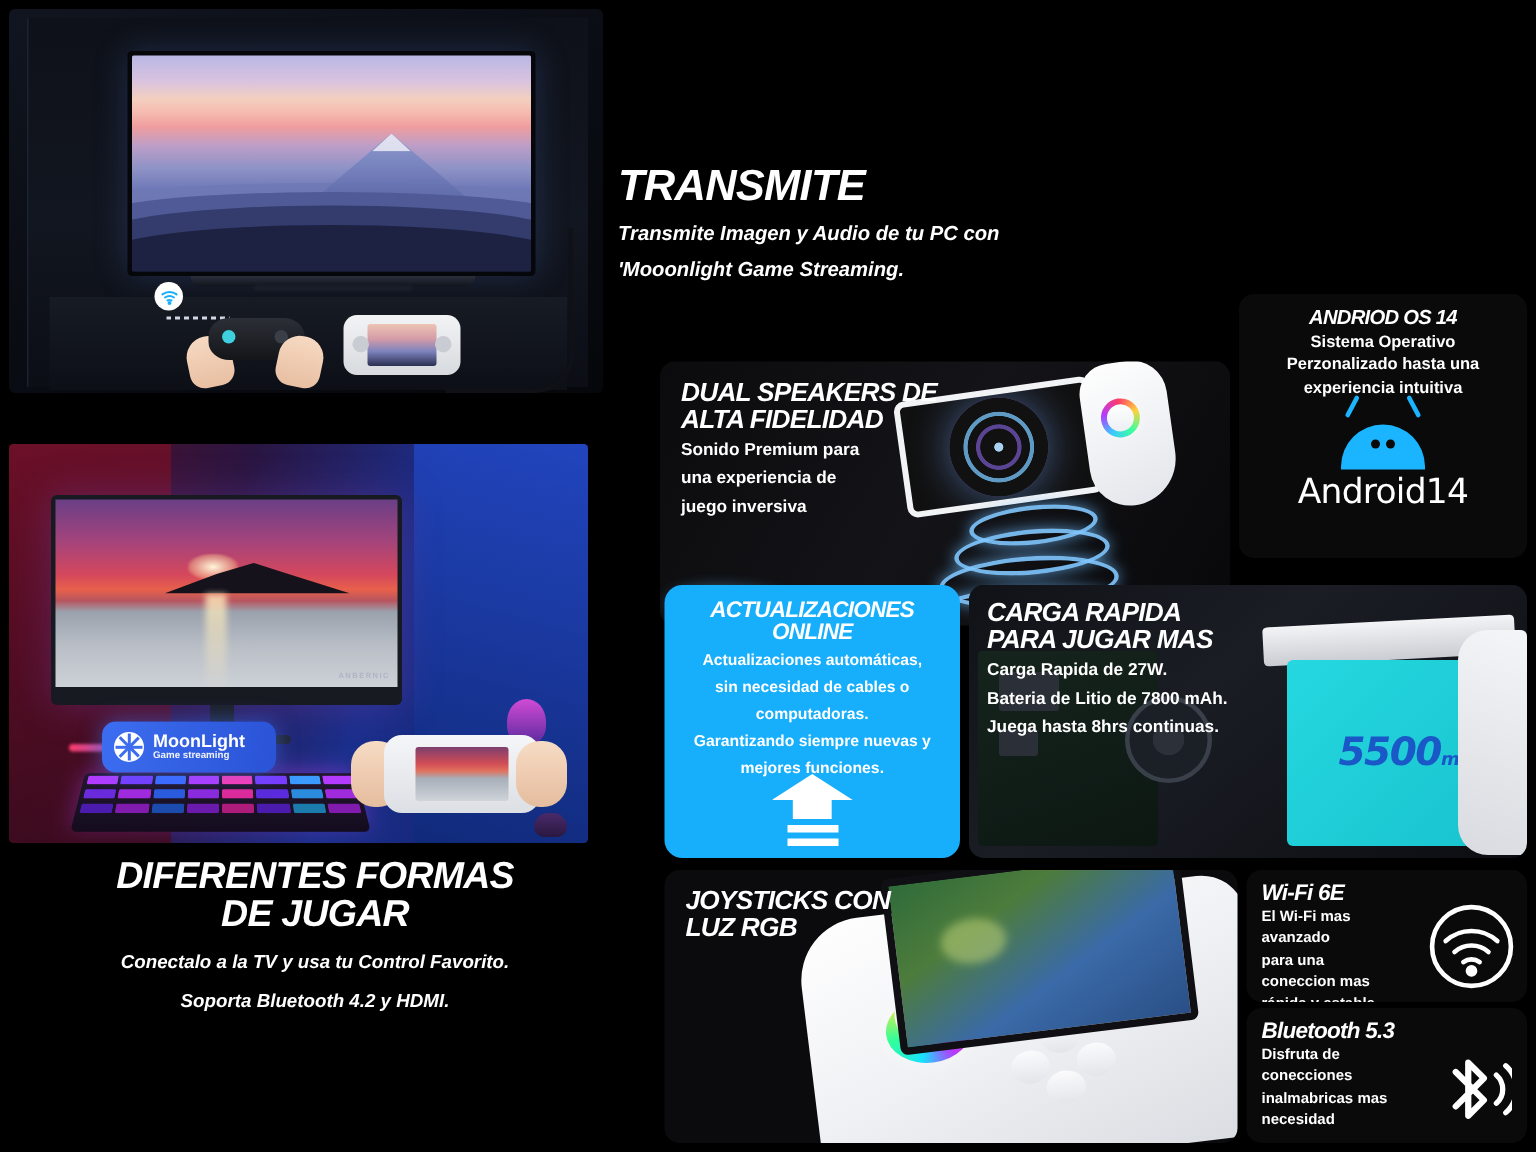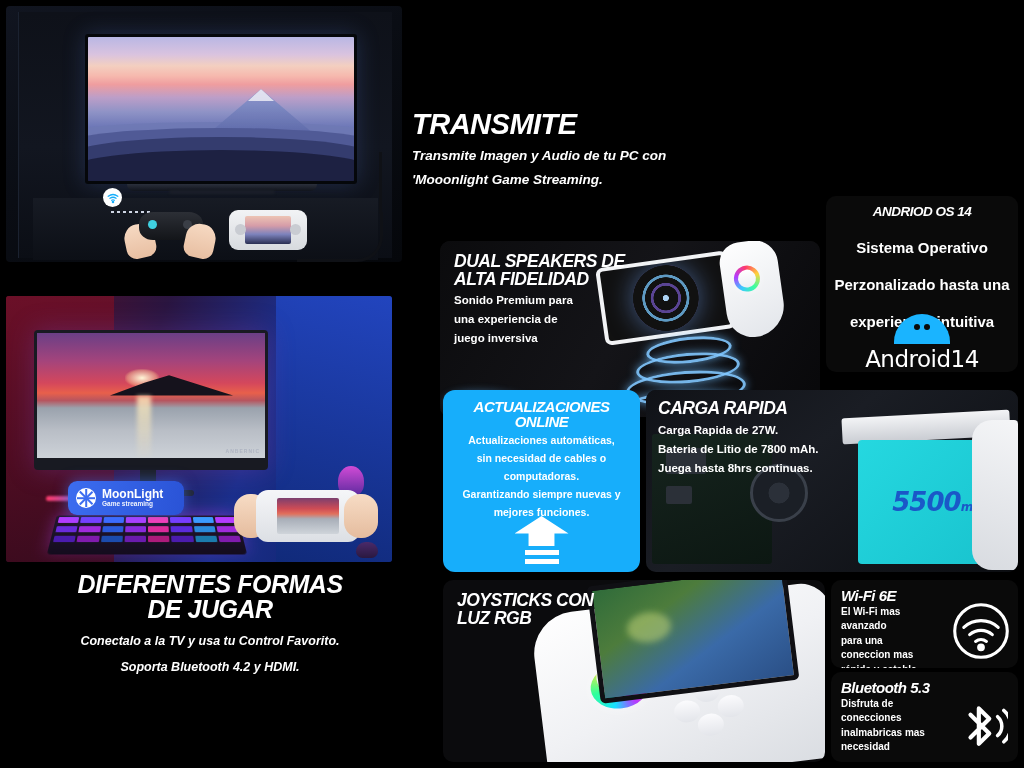--- a/index.html
+++ b/index.html
@@ -175,21 +175,21 @@
   .w4 { left:176px; top:150px; width:136px; height:36px; transform:rotate(-3deg); }
   .w5 { left:6px; top:152px; width:92px; height:26px; transform:rotate(6deg); opacity:.8; }
   #p-speakers .txtwrap { position:absolute; left:14px; top:12px; width:200px; z-index:4; }
   #p-speakers .h-big { font-size:17.5px; }
   #p-speakers .body-txt { font-size:11.5px; margin-top:6px; }
 
   
   #p-android { left:826px; top:196px; width:192px; height:176px;
      background:#0a0a0a; display:flex; flex-direction:column; align-items:center; padding-top:9px; }
   #p-android .h-big { font-size:13.5px; }
-  #p-android .body-txt { font-size:15px; text-align:center; margin-top:20px; padding:0 6px; }
+  #p-android .body-txt { font-size:11px; text-align:center; margin-top:3px; padding:0 6px; }
   #droid { width:72px; height:40px; margin-top:8px; position:relative; }
   #droid-body { position:absolute; left:8px; bottom:0; width:56px; height:30px;
      border-radius:28px 28px 0 0; background:#1ab4ff; }
   #droid-eye-l,#droid-eye-r { position:absolute; top:10px; width:6px; height:6px; border-radius:50%;
      background:#0a0a0a; }
   #droid-eye-l { left:20px; } #droid-eye-r { right:20px; }
   .ant { position:absolute; top:-10px; width:3px; height:16px; background:#1ab4ff; border-radius:2px; }
   .ant.l { left:14px; transform:rotate(28deg); }
   .ant.r { right:14px; transform:rotate(-28deg); }
   #android-word { font-size:23px; letter-spacing:-0.5px; margin-top:2px; color:#fff;
@@ -378,20 +378,21 @@
     <div id="shield"></div>
     <div id="battery">
       <div id="mah">
         <span style="font-size:26px">5500</span><span>mAh</span>
       </div>
     </div>
     <div id="white-arm"></div>
   </div>
   <div class="txtwrap">
     <div class="h-big">CARGA RAPIDA</div>
+    <div class="h-big">PARA JUGAR MAS</div>
     <div class="body-txt">Carga Rapida de 27W.</div>
     <div class="body-txt">Bateria de Litio de 7800 mAh.</div>
     <div class="body-txt">Juega hasta 8hrs continuas.</div>
   </div>
 </div>
 
 <div class="panel" id="desk-scene">
   <div id="desk-wall-l"></div>
   <div id="desk-wall-r"></div>
   <div id="mon-bezel">

